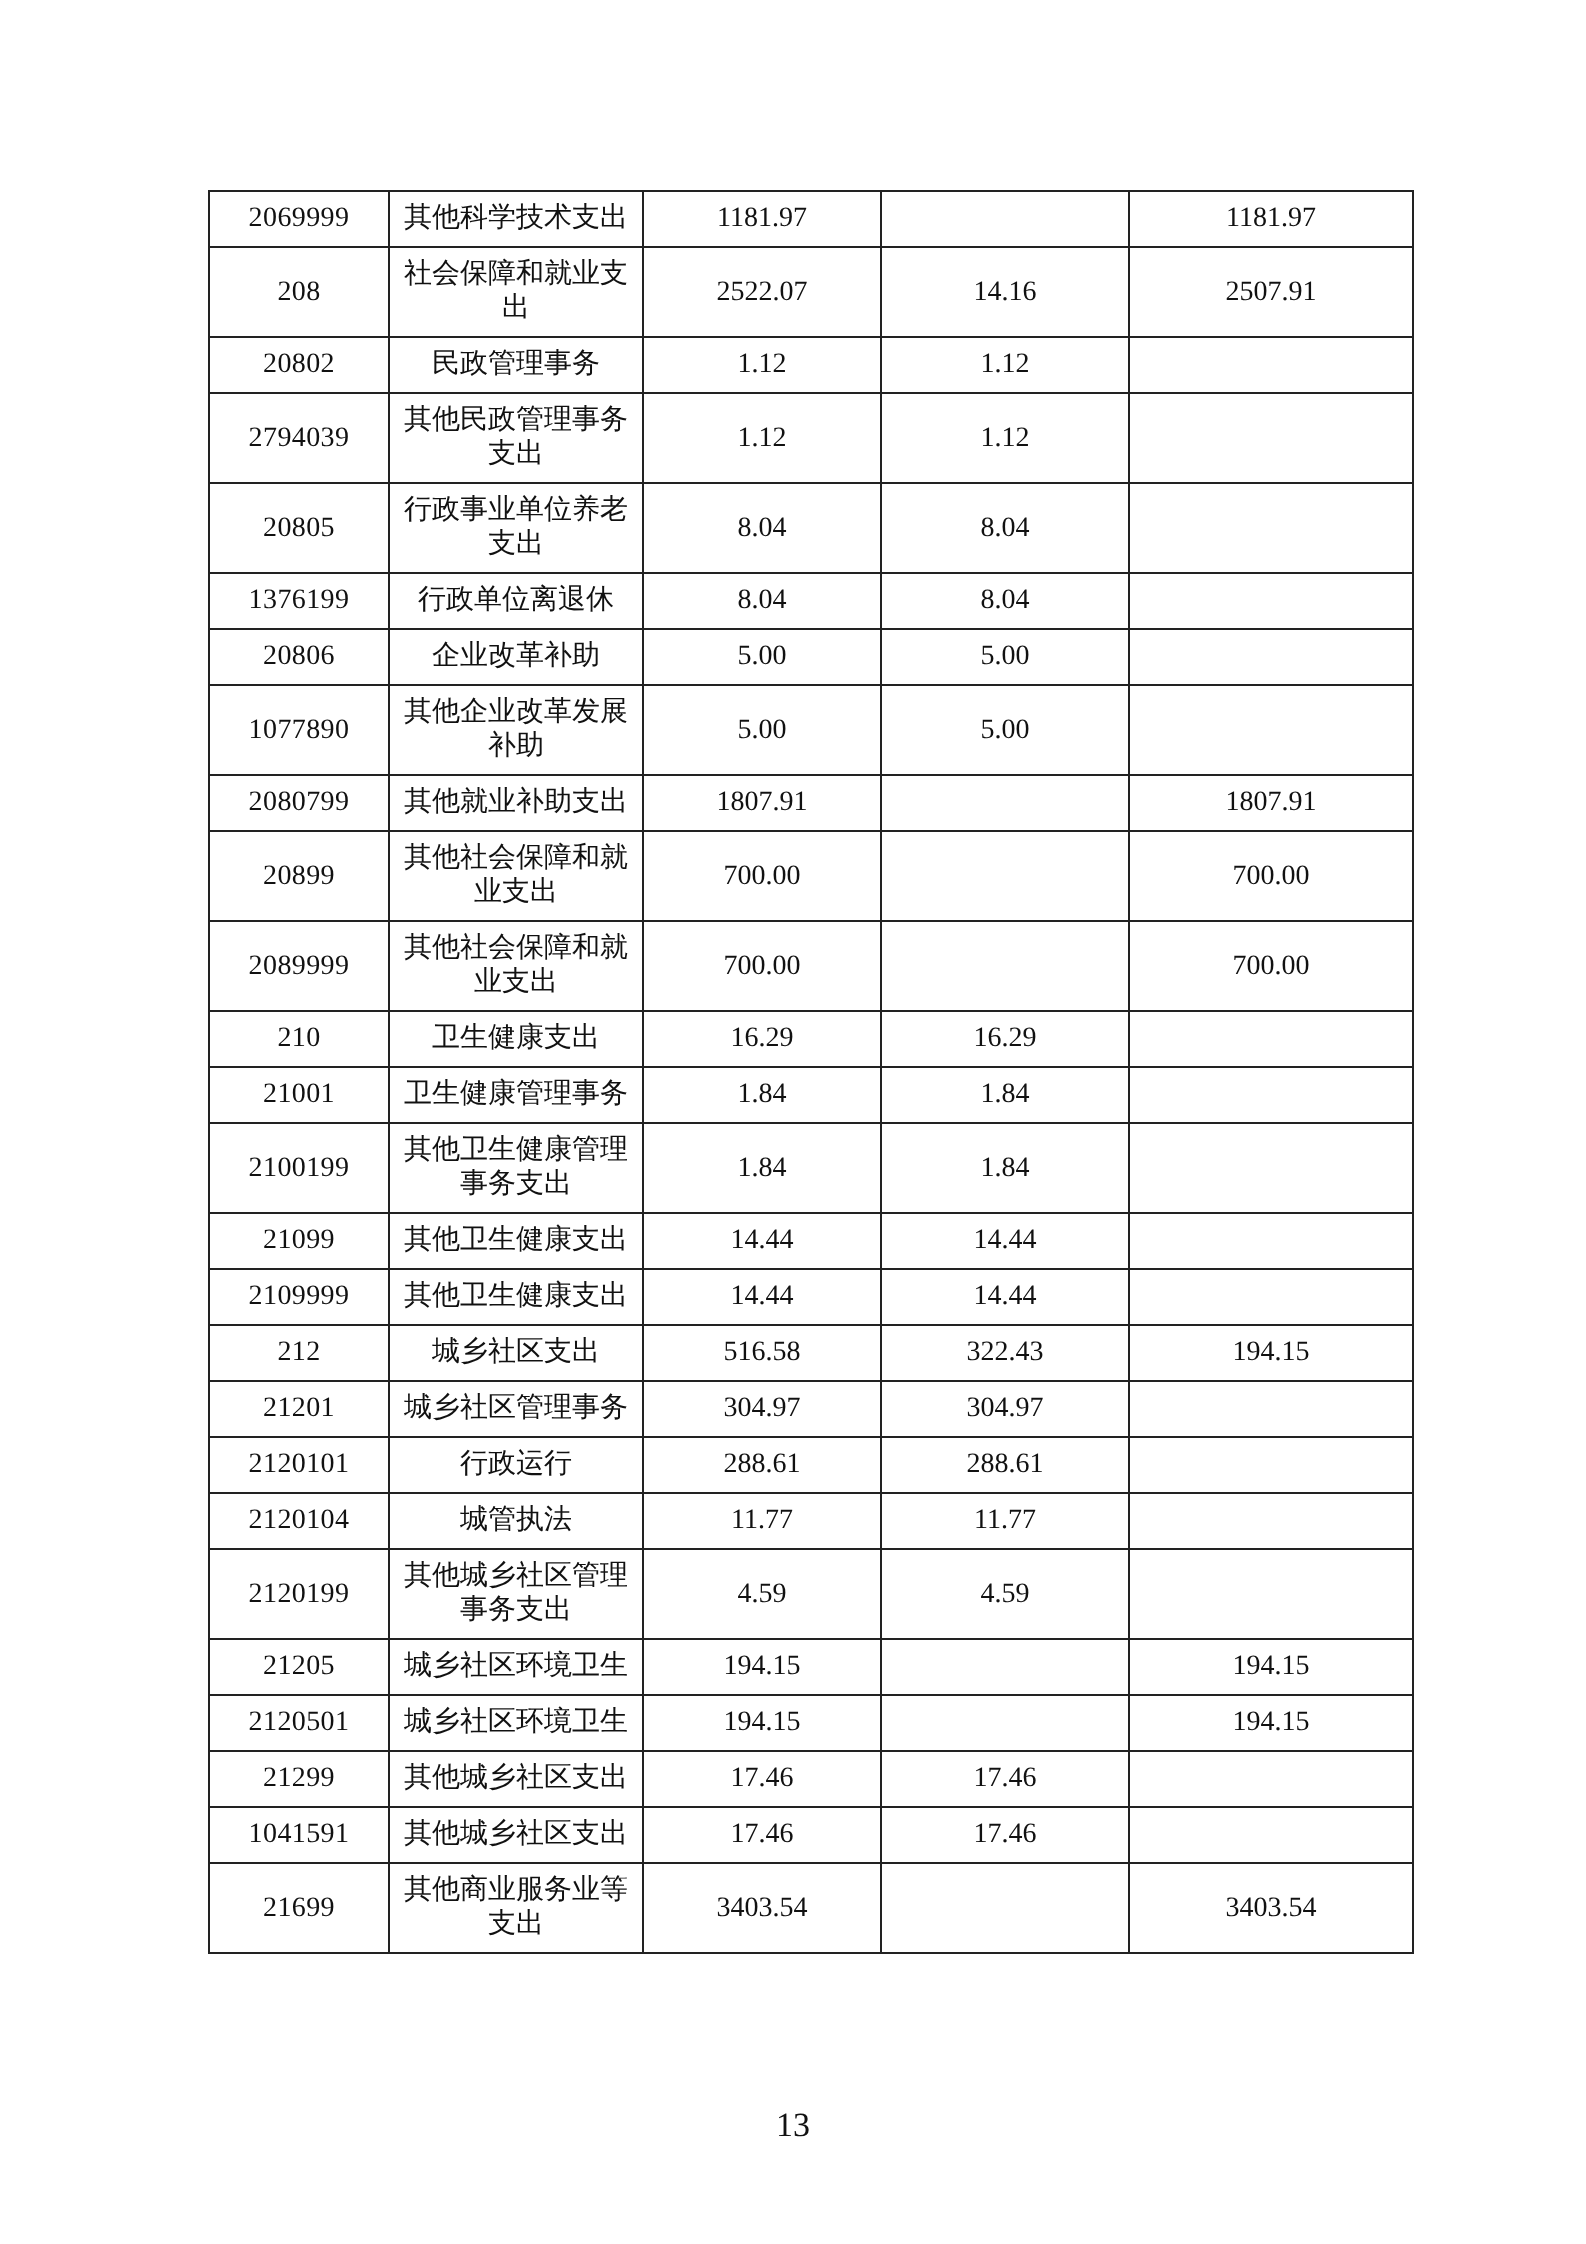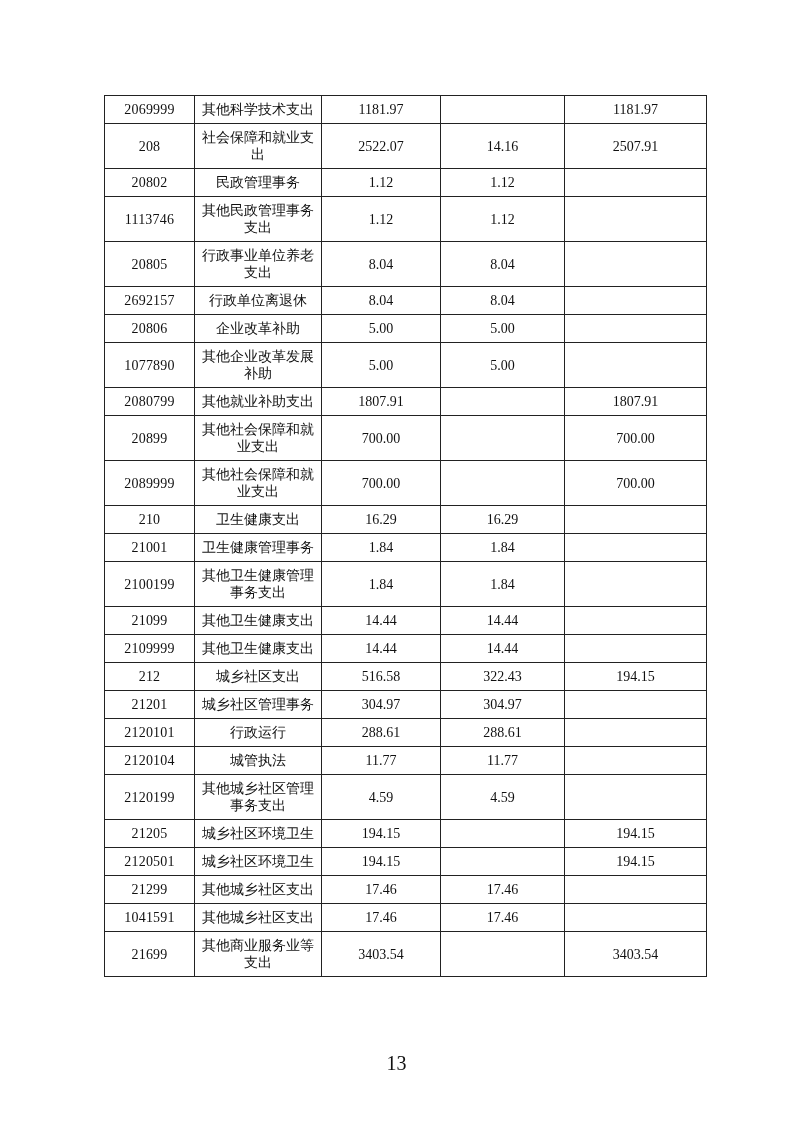--- a/index.html
+++ b/index.html
@@ -38,21 +38,21 @@
   }
   td.col-code   { letter-spacing: 0.2px; }
   td.col-name   { }
   td.col-amount { }
   .page-number {
     position: absolute;
     left: 0;
     right: 0;
     top: 1053px;
     text-align: center;
-    font-size: 20px;
+    font-size: 17px;
     line-height: 20px;
     color: #111111;
   }
 </style>
 </head>
 <body>
 
 <div class="page">
 
   <table class="budget-table">
@@ -79,35 +79,35 @@
           <td class="col-amount">2507.91</td>
         </tr>
         <tr>
           <td class="col-code">20802</td>
           <td class="col-name">民政管理事务</td>
           <td class="col-amount">1.12</td>
           <td class="col-amount">1.12</td>
           <td class="col-amount"></td>
         </tr>
         <tr>
-          <td class="col-code">1113746</td>
+          <td class="col-code">2794039</td>
           <td class="col-name">其他民政管理事务支出</td>
           <td class="col-amount">1.12</td>
           <td class="col-amount">1.12</td>
           <td class="col-amount"></td>
         </tr>
         <tr>
           <td class="col-code">20805</td>
           <td class="col-name">行政事业单位养老支出</td>
           <td class="col-amount">8.04</td>
           <td class="col-amount">8.04</td>
           <td class="col-amount"></td>
         </tr>
         <tr>
-          <td class="col-code">2692157</td>
+          <td class="col-code">1376199</td>
           <td class="col-name">行政单位离退休</td>
           <td class="col-amount">8.04</td>
           <td class="col-amount">8.04</td>
           <td class="col-amount"></td>
         </tr>
         <tr>
           <td class="col-code">20806</td>
           <td class="col-name">企业改革补助</td>
           <td class="col-amount">5.00</td>
           <td class="col-amount">5.00</td>

